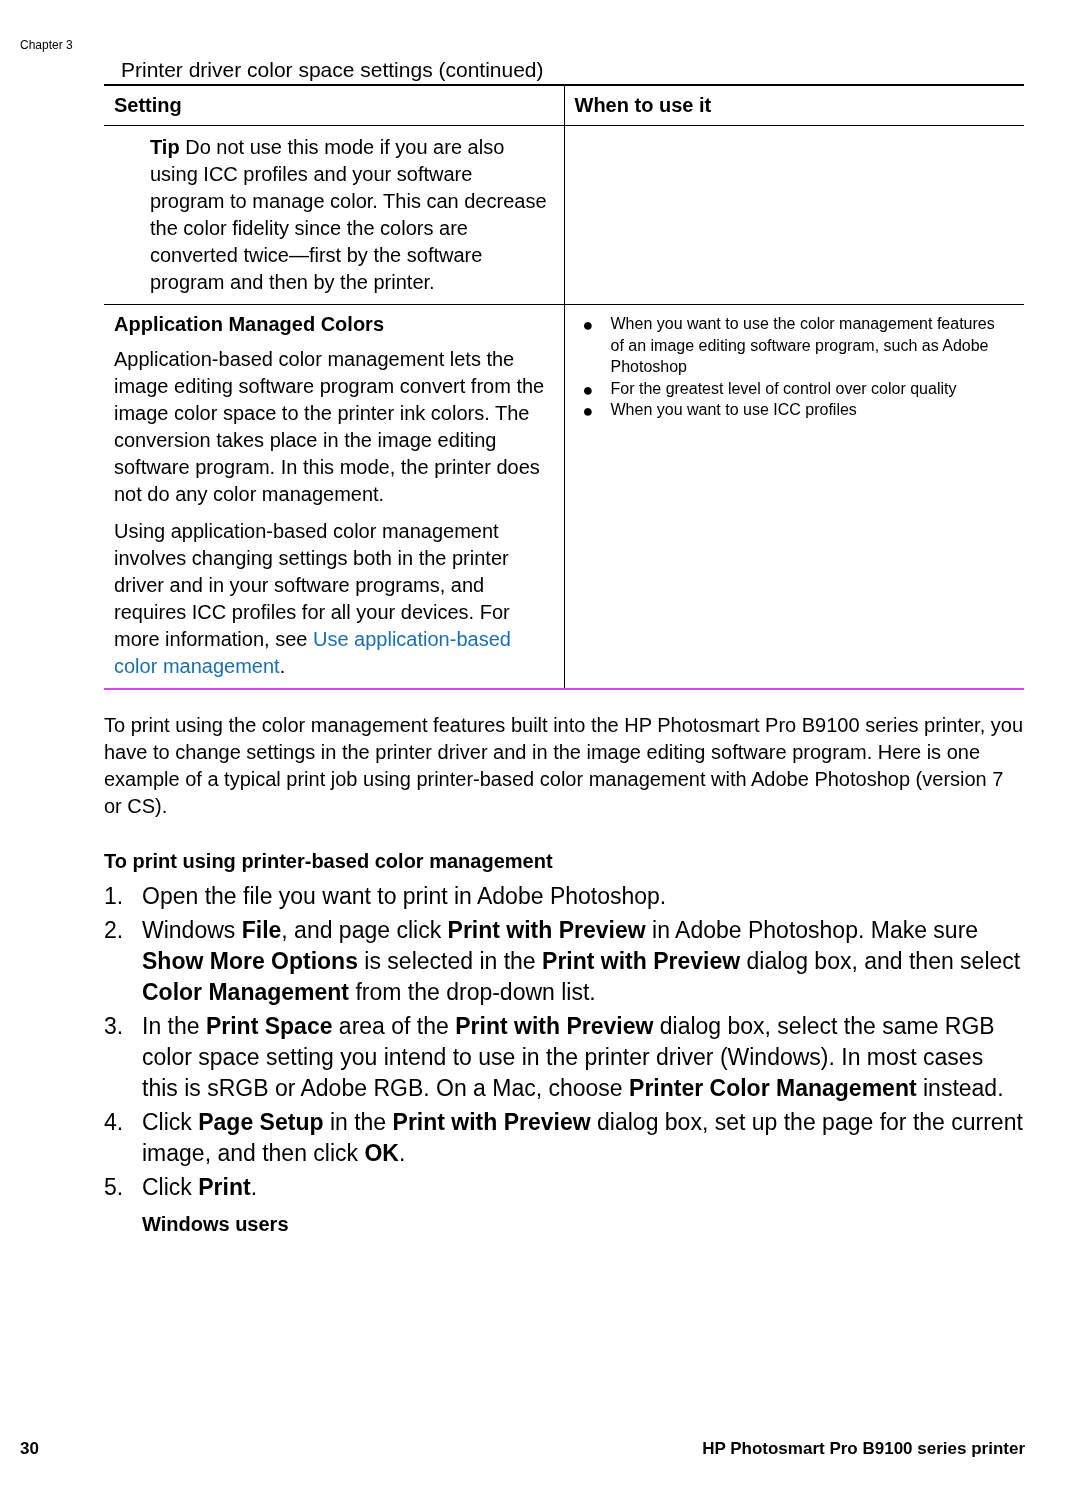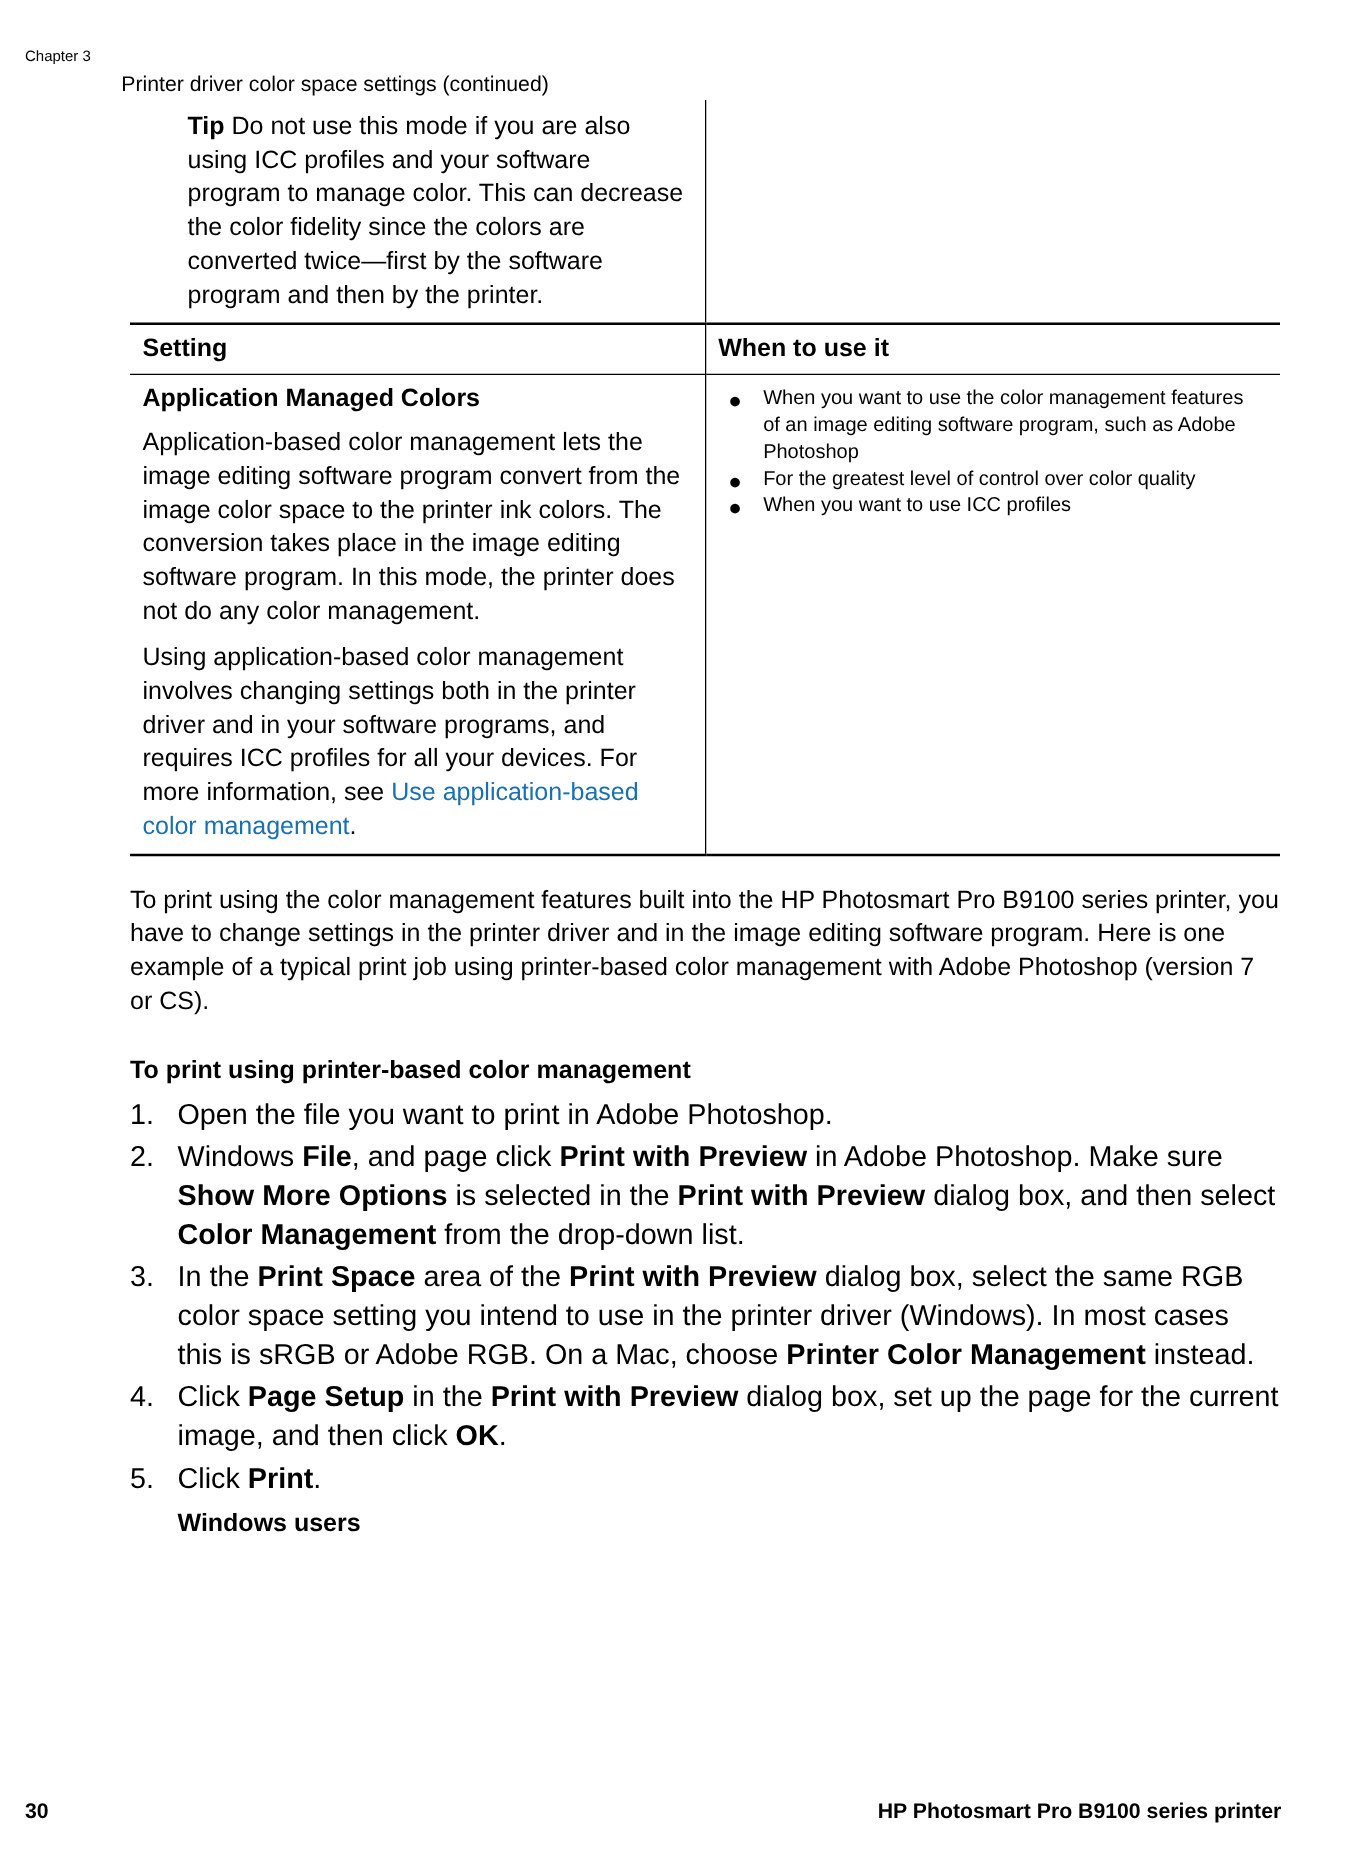--- a/index.html
+++ b/index.html
@@ -14,22 +14,22 @@
       width: 1080px;
       height: 1495px;
       padding: 38px 55px 0 20px;
       position: relative;
     }
     .chapter-label {
       font-size: 12px;
       margin-bottom: 6px;
     }
     .table-caption {
-      font-size: 17px;
-      margin-left: 77px;
+      font-size: 21px;
+      margin-left: 101px;
       margin-bottom: 2px;
     }
     table.settings {
       margin-left: 84px;
       border-collapse: collapse;
       width: 920px;
     }
     table.settings td, table.settings th {
       vertical-align: top;
       text-align: left;
@@ -45,21 +45,21 @@
       width: 460px;
       border-right: 1px solid #000;
     }
     table.settings .col-right {
       width: 460px;
     }
     table.settings tr.sep td {
       border-top: 1px solid #000;
     }
     table.settings tr.end td {
-      border-bottom: 2px solid #000000;
+      border-bottom: 2px solid #d946ef;
       margin-top: 44px;
     }
     .tip-block {
       padding-left: 36px;
       font-size: 20px;
       line-height: 1.35;
     }
     .tip-label {
       font-weight: bold;
     }
@@ -168,31 +168,31 @@
   </style>
 </head>
 <body>
 
 <div class="chapter-label">Chapter 3</div>
 <div class="table-caption">Printer driver color space settings (continued)</div>
 
 <table class="settings">
   <tbody>
       <tr>
+    <th class="col-left">Setting</th>
+    <th class="col-right">When to use it</th>
+  </tr>
+  <tr>
     <td class="col-left">
       <div class="tip-block">
         <span class="tip-label">Tip</span>
         <span>Do not use this mode if you are also using ICC profiles and your software program to manage color. This can decrease the color fidelity since the colors are converted twice—first by the software program and then by the printer.</span>
       </div>
     </td>
     <td class="col-right"></td>
-  </tr>
-  <tr>
-    <th class="col-left">Setting</th>
-    <th class="col-right">When to use it</th>
   </tr>
   <tr class="sep end">
     <td class="col-left">
       <div class="section-heading">Application Managed Colors</div>
       <div class="para">Application-based color management lets the image editing software program convert from the image color space to the printer ink colors. The conversion takes place in the image editing software program. In this mode, the printer does not do any color management.</div>
       <div class="para">
         <span>Using application-based color management involves changing settings both in the printer driver and in your software programs, and requires ICC profiles for all your devices. For more information, see </span><span class="link">Use application-based color management</span><span>.</span>
       </div>
     </td>
     <td class="col-right">

